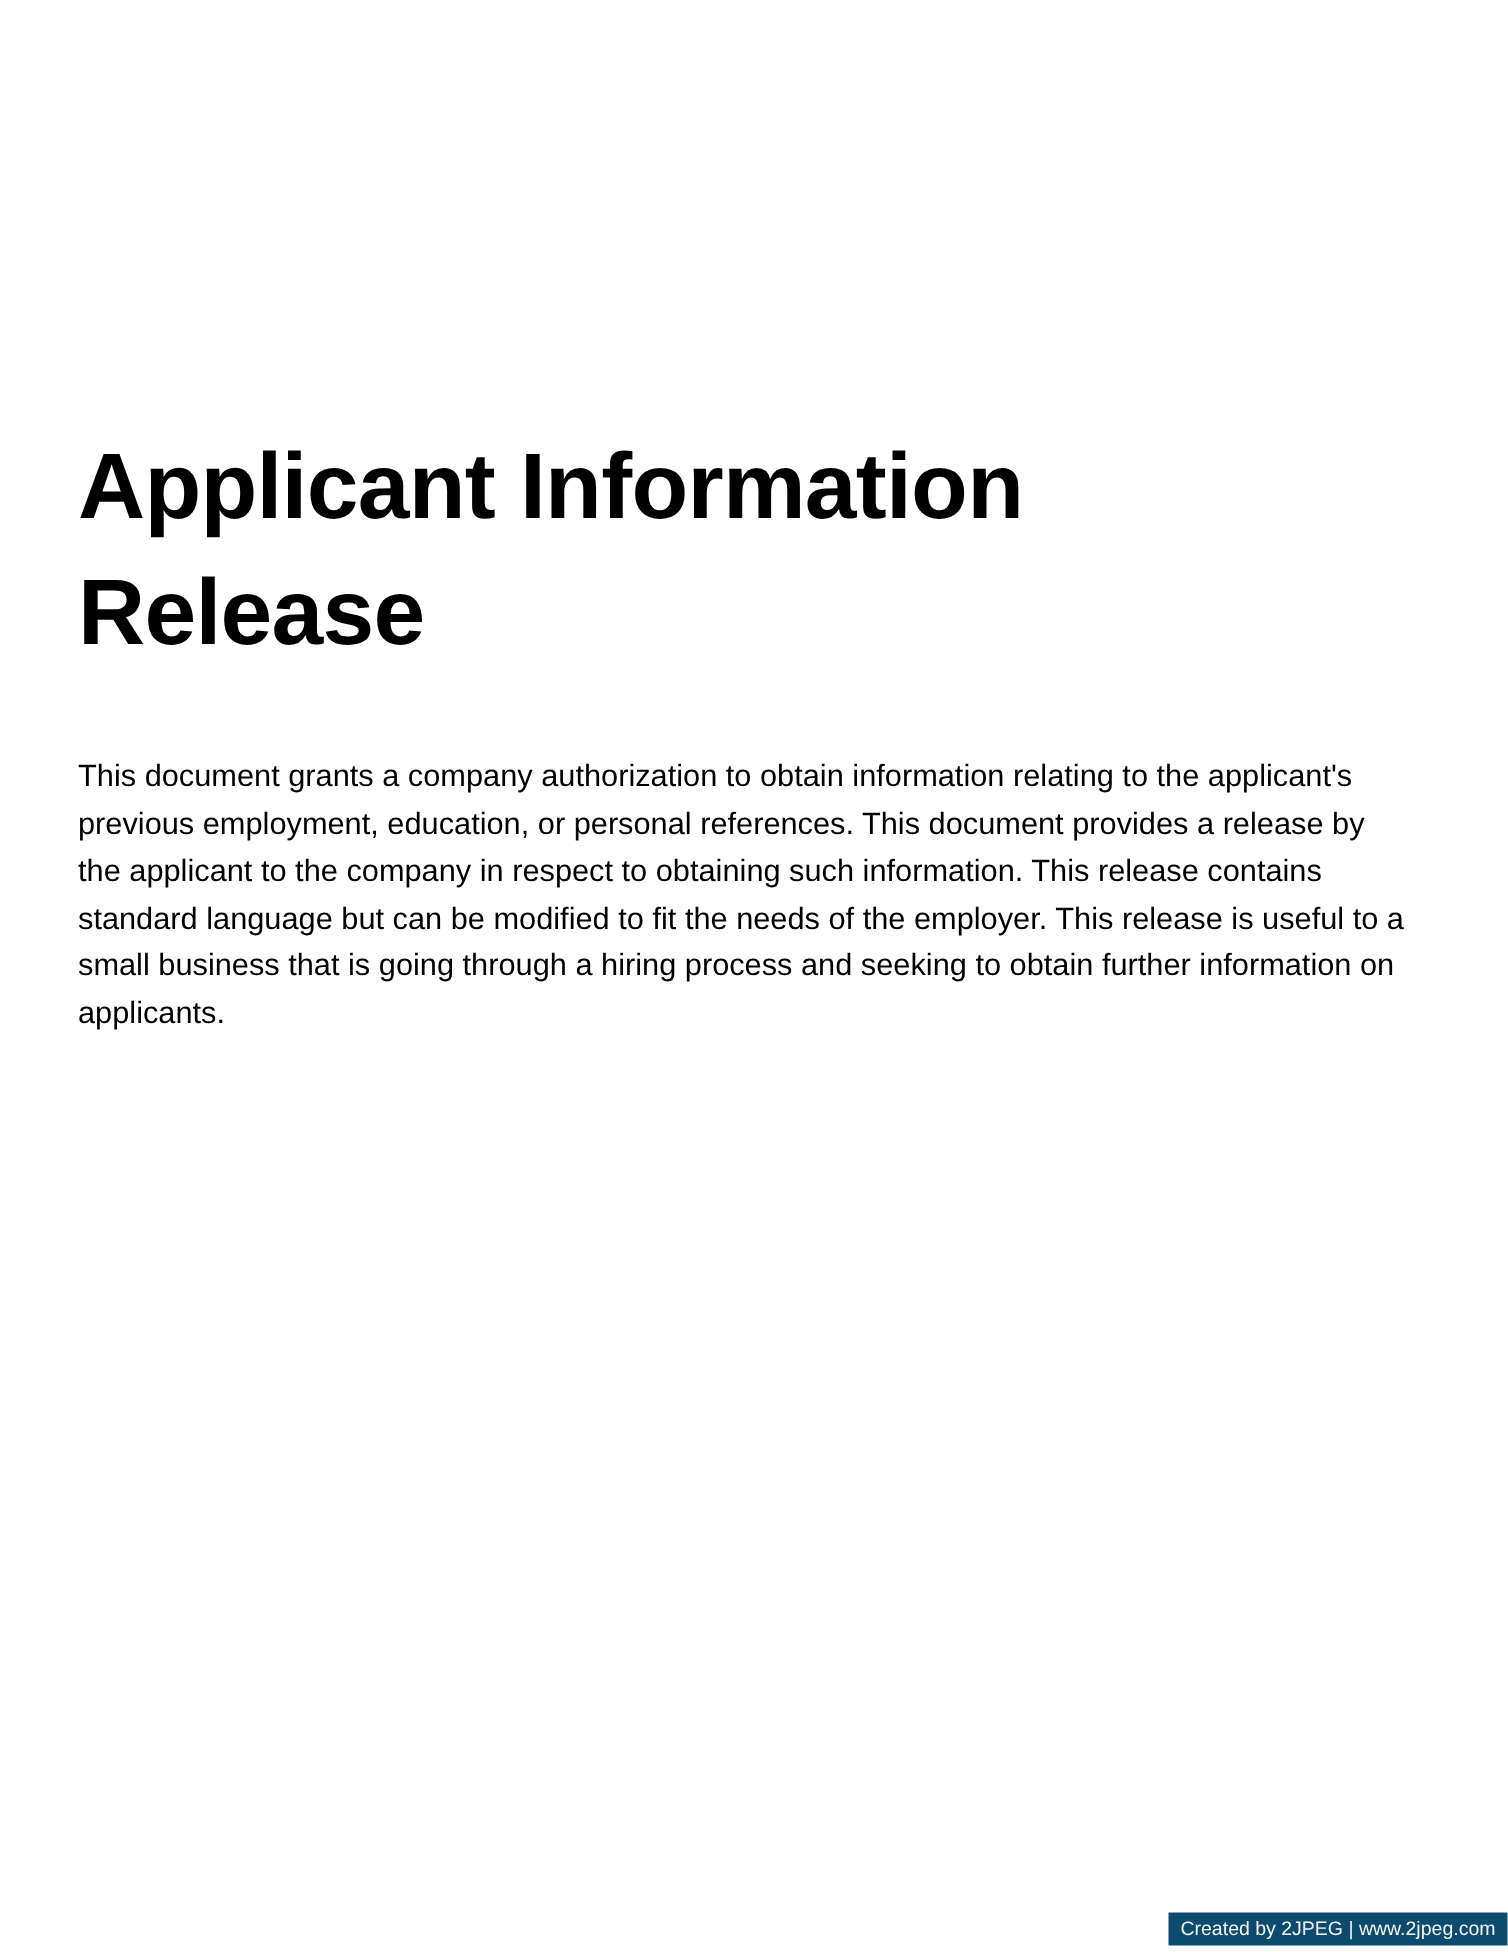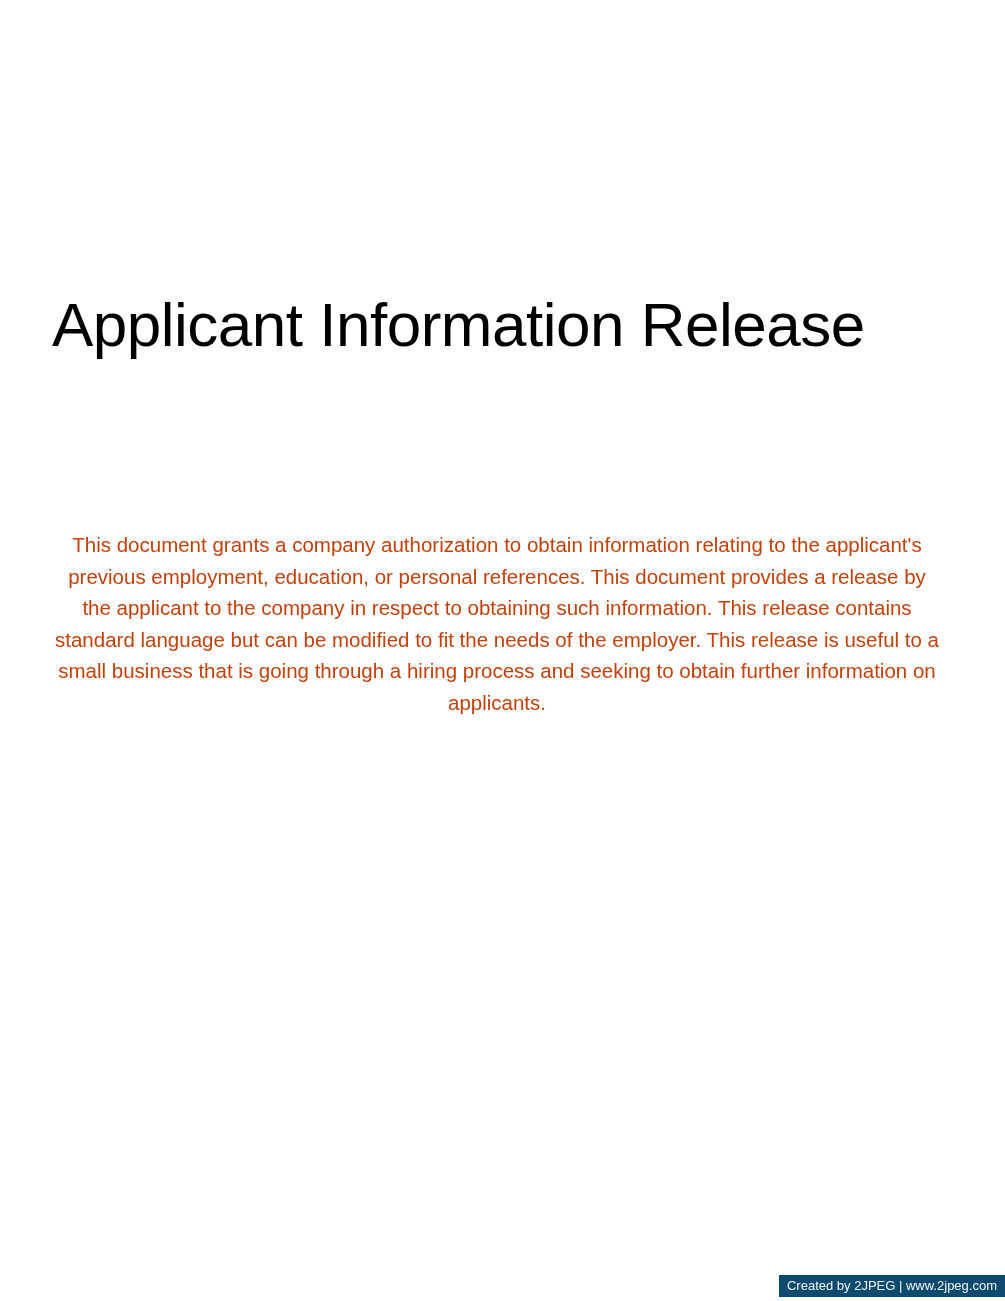--- a/index.html
+++ b/index.html
@@ -23,36 +23,36 @@
     height: 1301px;
     background: #ffffff;
   }
   .doc-title {
     position: absolute;
     left: 52px;
     top: 283px;
     width: 830px;
     font-size: 62px;
     line-height: 84px;
-    font-weight: normal;
+    font-weight: bold;
     letter-spacing: -0.5px;
     color: #000000;
     margin: 0;
     white-space: pre-line;
   }
   .doc-body {
     position: absolute;
     left: 52px;
-    top: 529px;
+    top: 502px;
     width: 890px;
     font-size: 20.5px;
     line-height: 31.5px;
-    color: #c2410c;
+    color: #000000;
     margin: 0;
-    text-align: center;
+    text-align: left;
   }
   .watermark {
     position: absolute;
     right: 0px;
     bottom: 4px;
     height: 22px;
     line-height: 22px;
     padding: 0 8px;
     background: #0c4a6e;
     color: #f4f4f4;

